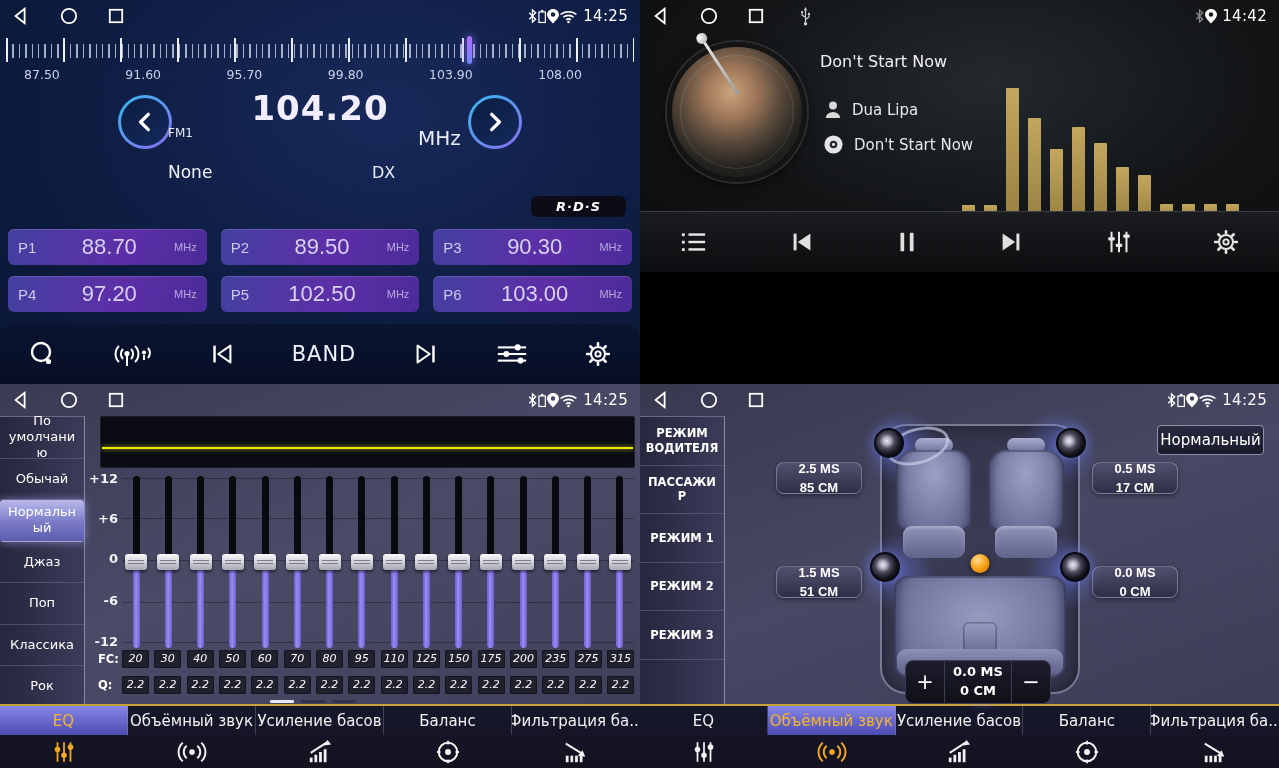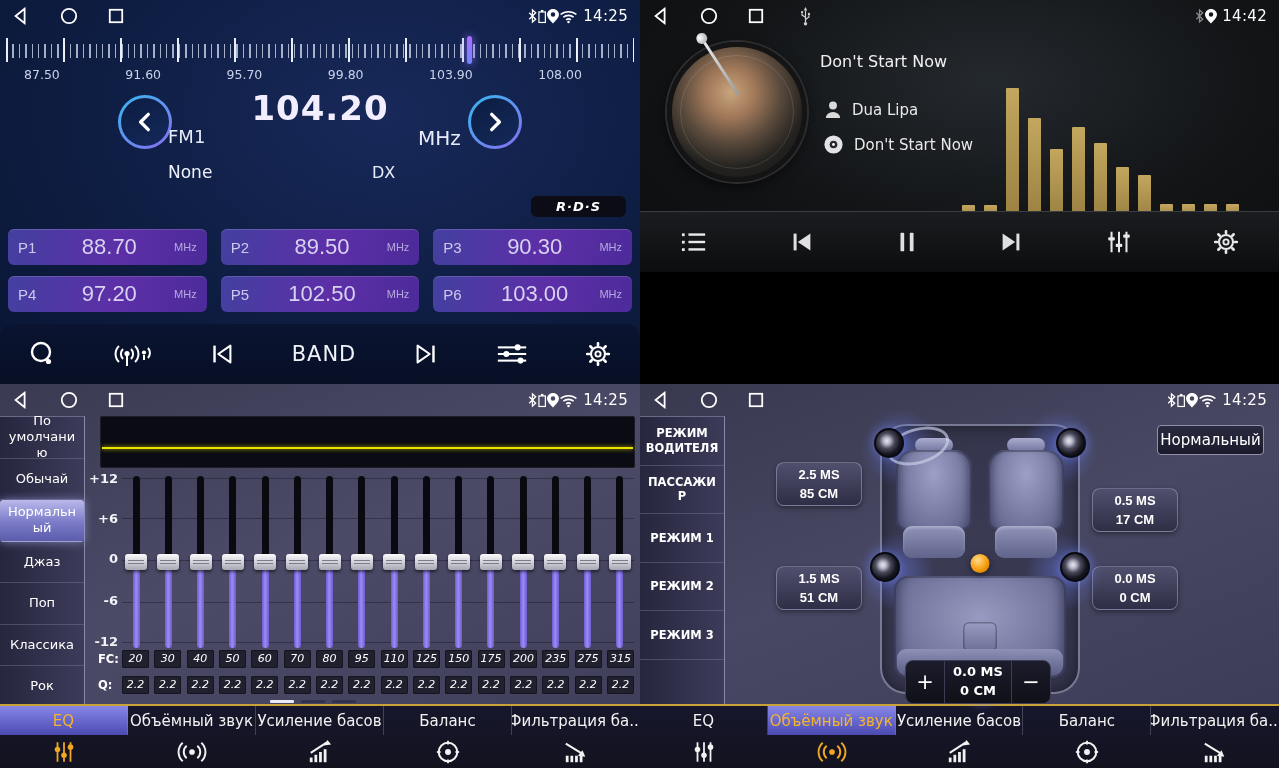--- a/index.html
+++ b/index.html
@@ -23,21 +23,21 @@
     background:repeating-linear-gradient(90deg,rgba(215,224,245,.75) 0 1.5px,transparent 1.5px 6.4px);}
   .ticks-major{position:absolute;left:6px;right:6px;top:4px;height:24px;
     background:repeating-linear-gradient(90deg,rgba(245,248,255,.95) 0 2px,transparent 2px 57px);}
   .freq-indicator{position:absolute;left:73%;top:2px;width:5px;height:28px;border-radius:3px;
     background:linear-gradient(180deg,#b36bff,#6f86ff);box-shadow:0 0 8px #8a6cf8;}
   .fr-labels{position:absolute;left:24px;right:58px;top:33px;display:flex;justify-content:space-between;}
   .fr-label{font-size:12.5px;color:#c9d2e8;}
   .tune-btn{position:absolute;width:54px;height:54px;border-radius:50%;border:3px solid transparent;cursor:pointer;
     background:linear-gradient(145deg,#0d1c40,#132a5c) padding-box,linear-gradient(140deg,#35b9f0,#8a6cf0) border-box;
     display:flex;align-items:center;justify-content:center;}
-  .t-band{position:absolute;left:168px;top:126px;font-size:18px;color:#e8ecf8;}
+  .t-band{position:absolute;left:168px;top:126px;font-size:12px;color:#e8ecf8;}
   .t-freq{position:absolute;left:210px;top:88px;width:220px;text-align:center;font-size:34px;font-weight:bold;color:#f3eeff;letter-spacing:1px;}
   .t-unit{position:absolute;left:418px;top:126px;font-size:20px;color:#e8ecf8;}
   .t-station{position:absolute;left:168px;top:162px;font-size:17px;color:#eef1fa;}
   .t-mode{position:absolute;left:372px;top:163px;font-size:16px;color:#e8ecf8;}
   .rds{position:absolute;right:14px;top:196px;background:#0c0c16;border-radius:6px;padding:3px 25px;
     font-size:13px;font-weight:bold;font-style:italic;color:#fff;letter-spacing:1px;}
   .presets{position:absolute;left:8px;right:8px;top:229px;display:grid;
     grid-template-columns:1fr 1fr 1fr;grid-gap:11px 14px;}
   .preset{height:36px;border:none;border-radius:6px;cursor:pointer;display:flex;align-items:center;
     background:linear-gradient(100deg,#4340a0 0%,#5d2fa7 55%,#4c2b9a 100%);
@@ -123,21 +123,21 @@
     border-right:1px solid rgba(150,150,170,.35);white-space:nowrap;overflow:hidden;padding:0 17px;}
   .tab:last-child .tab-label{border-right:none;}
   .tab-icon{height:33px;display:flex;align-items:center;justify-content:center;color:#f2f2f2;}
   .tab.active .tab-label{background:linear-gradient(180deg,#8787e8,#4a4ab2);color:#f5b52a;}
   .tab.active .tab-icon{color:#f0a722;}
 
   
   .profile-btn{position:absolute;right:15px;top:41px;width:107px;height:30px;border-radius:4px;cursor:pointer;
     background:linear-gradient(180deg,#2a2a40,#1a1a2c);border:1px solid #9090aa;color:#fff;font-size:15px;
     display:flex;align-items:center;justify-content:center;font-family:inherit;}
-  .delay-btn{position:absolute;width:86px;height:44px;border-radius:8px;cursor:pointer;
+  .delay-btn{position:absolute;width:86px;height:32px;border-radius:8px;cursor:pointer;
     background:linear-gradient(180deg,#50506e,#2e2e46);border:1px solid rgba(170,170,200,.5);
     box-shadow:0 2px 5px rgba(0,0,0,.4);color:#fff;font-size:13px;font-weight:bold;
     display:flex;flex-direction:column;align-items:center;justify-content:center;line-height:1.5;}
   .car{position:absolute;left:240px;top:40px;width:196px;height:266px;border-radius:26px;
     border:2px solid rgba(175,180,205,.55);background:rgba(22,22,38,.28);box-shadow:inset 0 0 18px rgba(0,0,0,.45);}
   .glow{position:absolute;width:84px;height:84px;border-radius:50%;
     background:radial-gradient(circle,rgba(115,135,255,.45) 0%,rgba(115,135,255,0) 65%);}
   .fs{position:absolute;width:76px;height:120px;}
   .fs .head{position:absolute;top:0;left:50%;transform:translateX(-50%);width:38px;height:14px;border-radius:7px;
     background:linear-gradient(180deg,#aaacce,#70739c);}
@@ -887,21 +887,21 @@
         <div class="item">РЕЖИМ 2</div>
         <div class="item">РЕЖИМ 3</div>
       </div>
 
     <button class="profile-btn">Нормальный</button>
 
     <button class="delay-btn" style="left:136px;top:78px;">
       <span>2.5 MS</span>
       <span>85 CM</span>
     </button>
-    <button class="delay-btn" style="left:452px;top:78px;margin-top:26px;">
+    <button class="delay-btn" style="left:452px;top:78px;">
       <span>0.5 MS</span>
       <span>17 CM</span>
     </button>
     <button class="delay-btn" style="left:136px;top:182px;">
       <span>1.5 MS</span>
       <span>51 CM</span>
     </button>
     <button class="delay-btn" style="left:452px;top:182px;">
       <span>0.0 MS</span>
       <span>0 CM</span>

